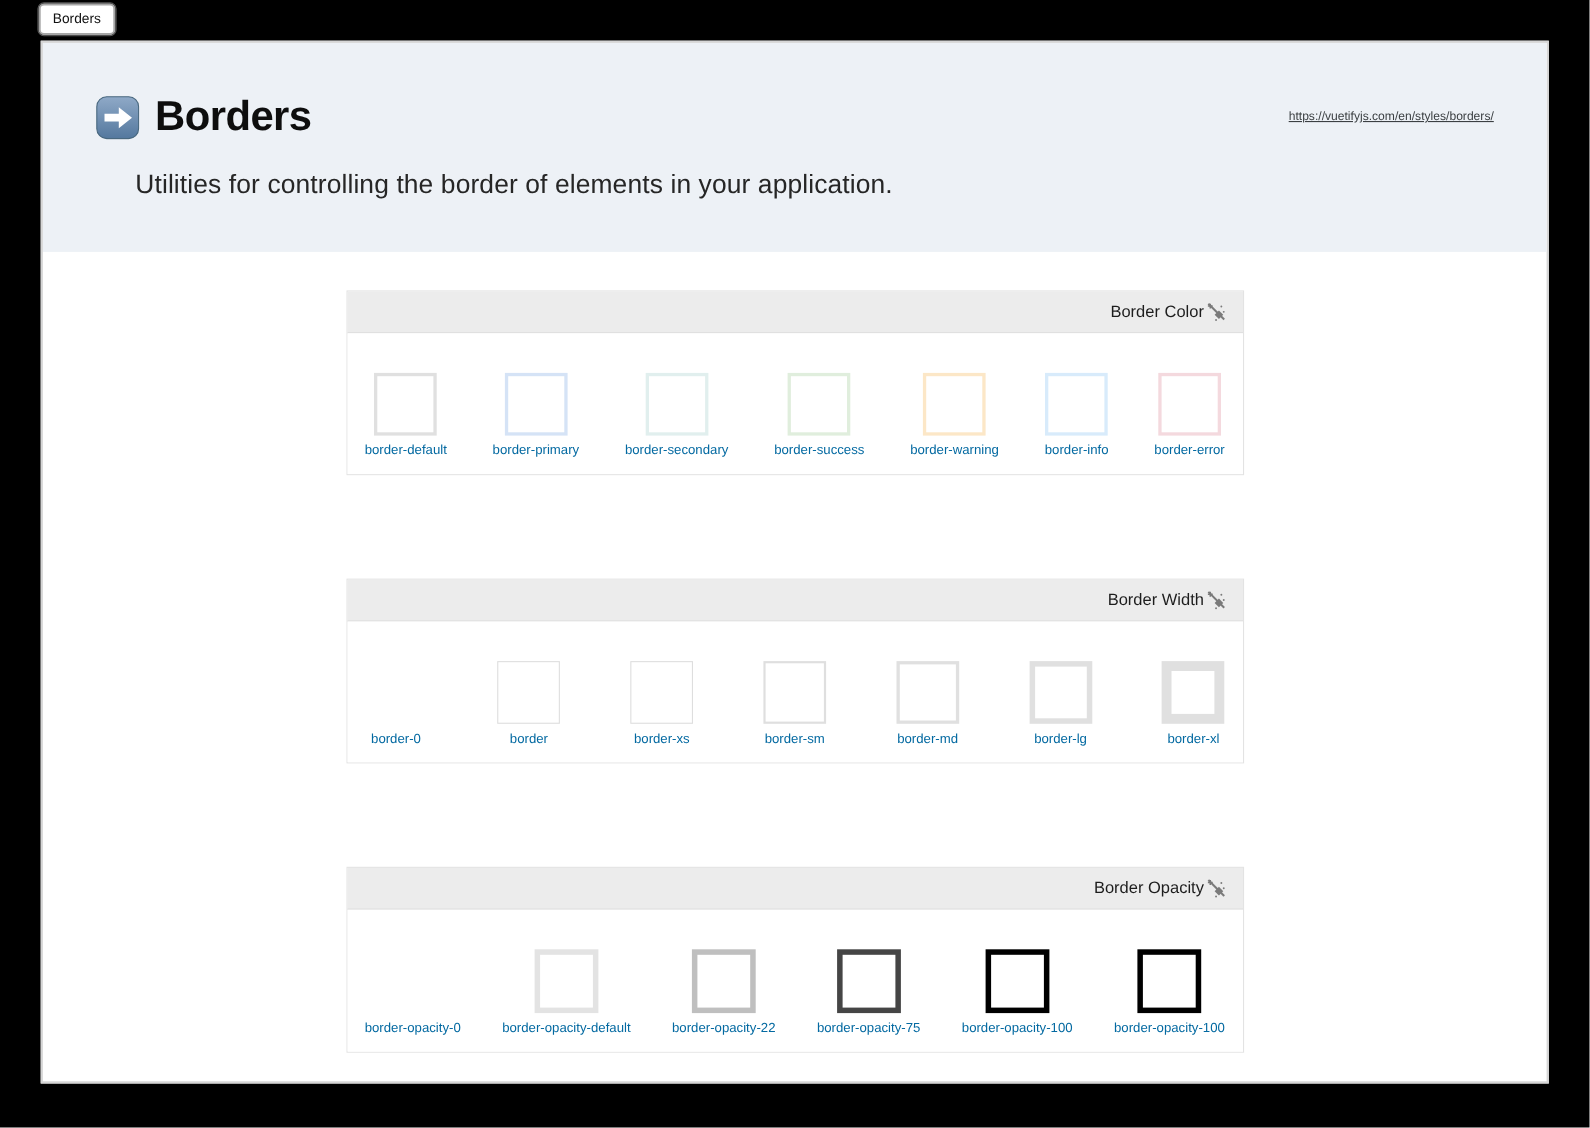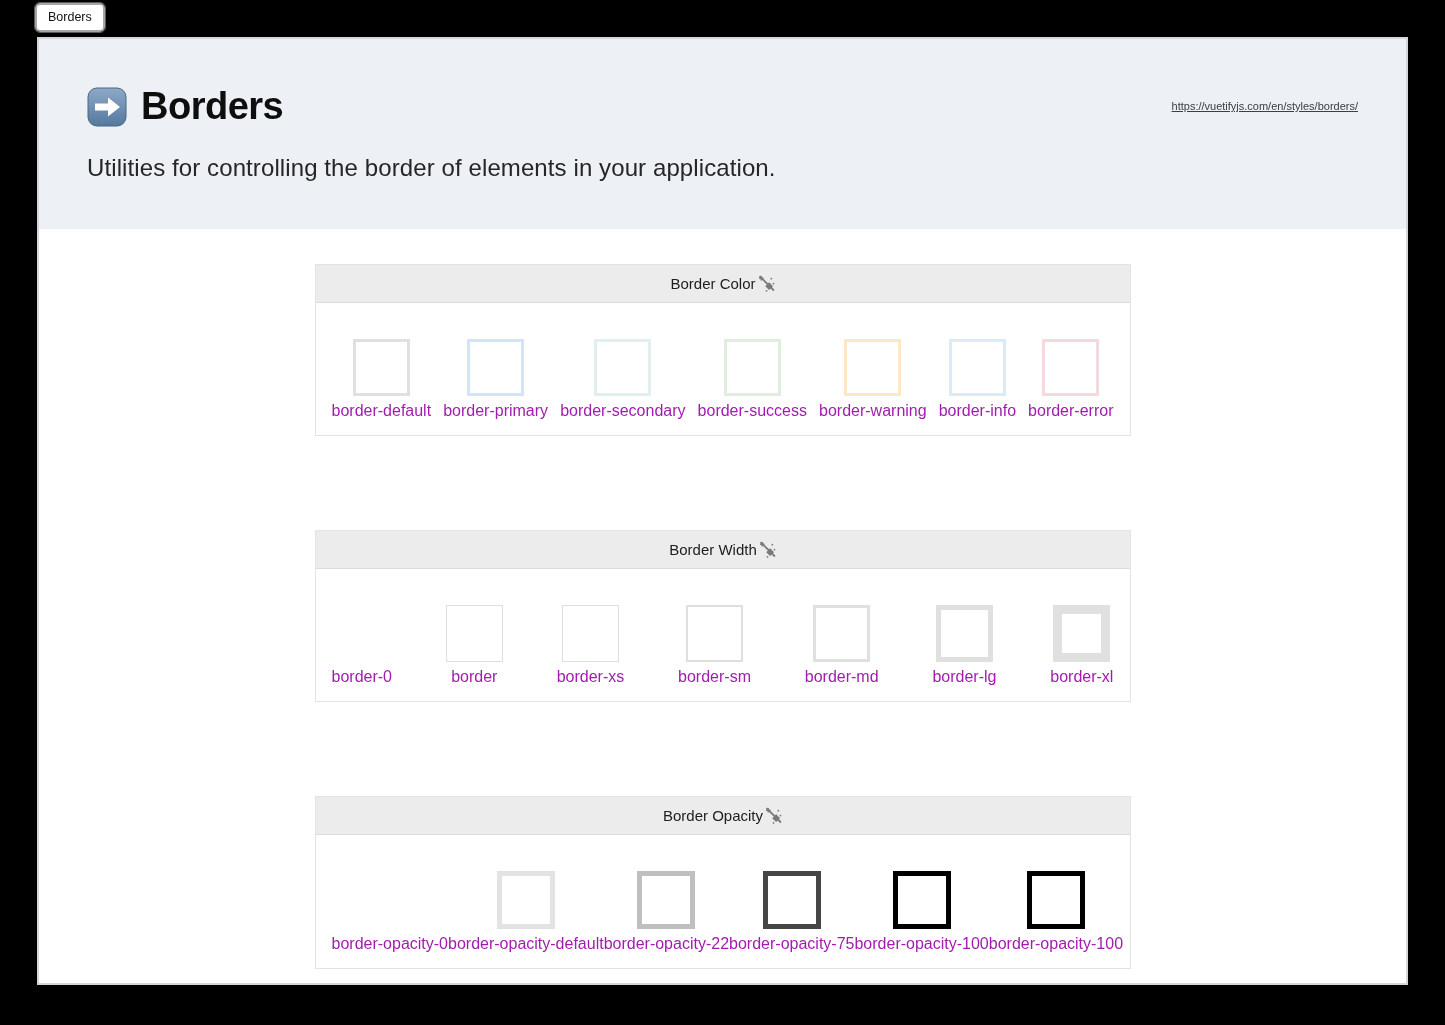--- a/index.html
+++ b/index.html
@@ -54,36 +54,37 @@
     right: 48px; top: 61px;
     font-size: 11px;
     color: #3c4043;
     text-decoration: underline;
   }
   .subtitle {
     margin-top: 26px;
     font-size: 24px;
     color: #262626;
     letter-spacing: 0.1px;
+    margin-left: 36px;
   }
 
   .cards { padding-top: 35px; }
   .card {
     width: 816px;
     margin: 0 auto 94px auto;
     border: 1px solid #e3e3e3;
     background: #fff;
   }
   .card-header {
     height: 38px;
     background: #ececec;
     border-bottom: 1px solid #dcdcdc;
     display: flex;
     align-items: center;
-    justify-content: center;
+    justify-content: flex-end;
     padding: 0 14px 0 16px;
   }
   .card-title { font-size: 15px; color: #1d1d1d; }
   .card-icon { width: 21px; height: 21px; cursor: pointer; opacity: 0.75; }
 
   .card-body {
     display: flex;
     justify-content: space-between;
     align-items: flex-end;
     padding: 36px 16px 15px 16px;
@@ -92,22 +93,22 @@
   .swatch-item {
     display: flex;
     flex-direction: column;
     align-items: center;
   }
   .swatch-square {
     background: #fff;
     margin-bottom: 6px;
   }
   .swatch-label {
-    font-size: 16px;
-    color: #a21caf;
+    font-size: 12px;
+    color: #0369a1;
     white-space: nowrap;
   }
   .hidden-defs { position: absolute; width: 0; height: 0; overflow: hidden; }
 </style>
 </head>
 <body>
 
 <div class="hidden-defs">
   <svg id="icon-wand-off" viewBox="0 0 24 24" xmlns="http://www.w3.org/2000/svg">
     <g stroke="#555" fill="#555">

